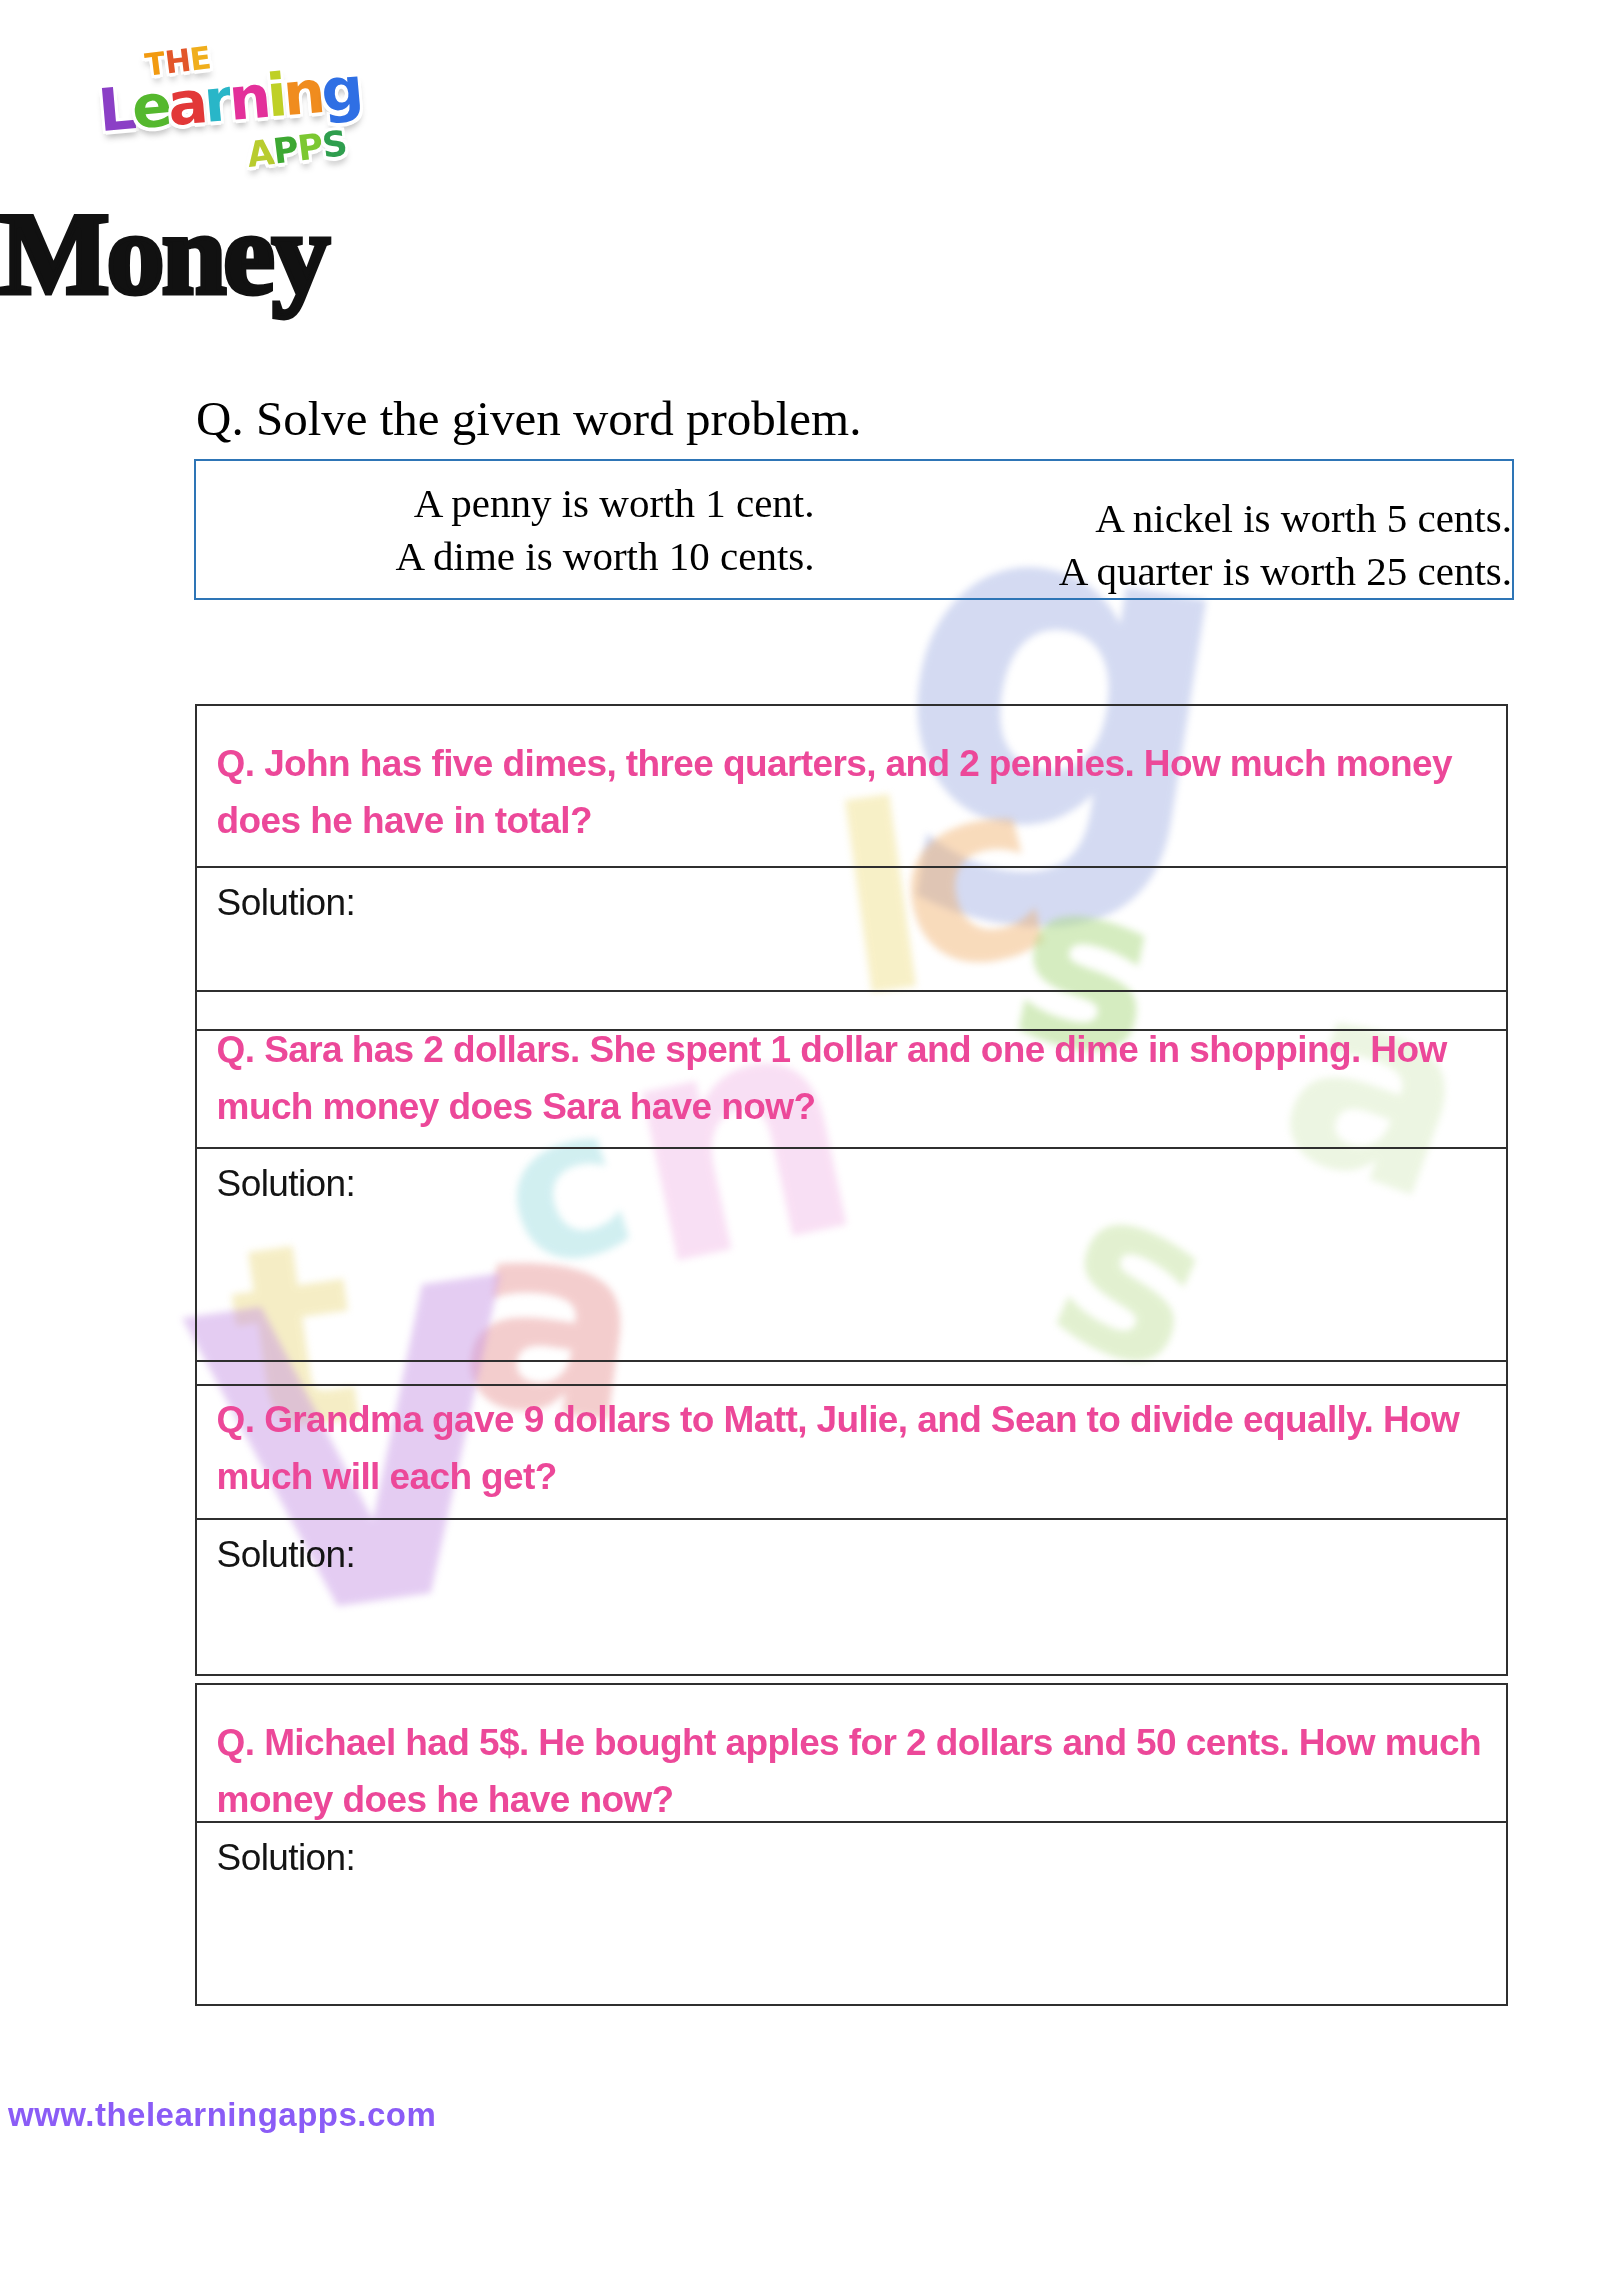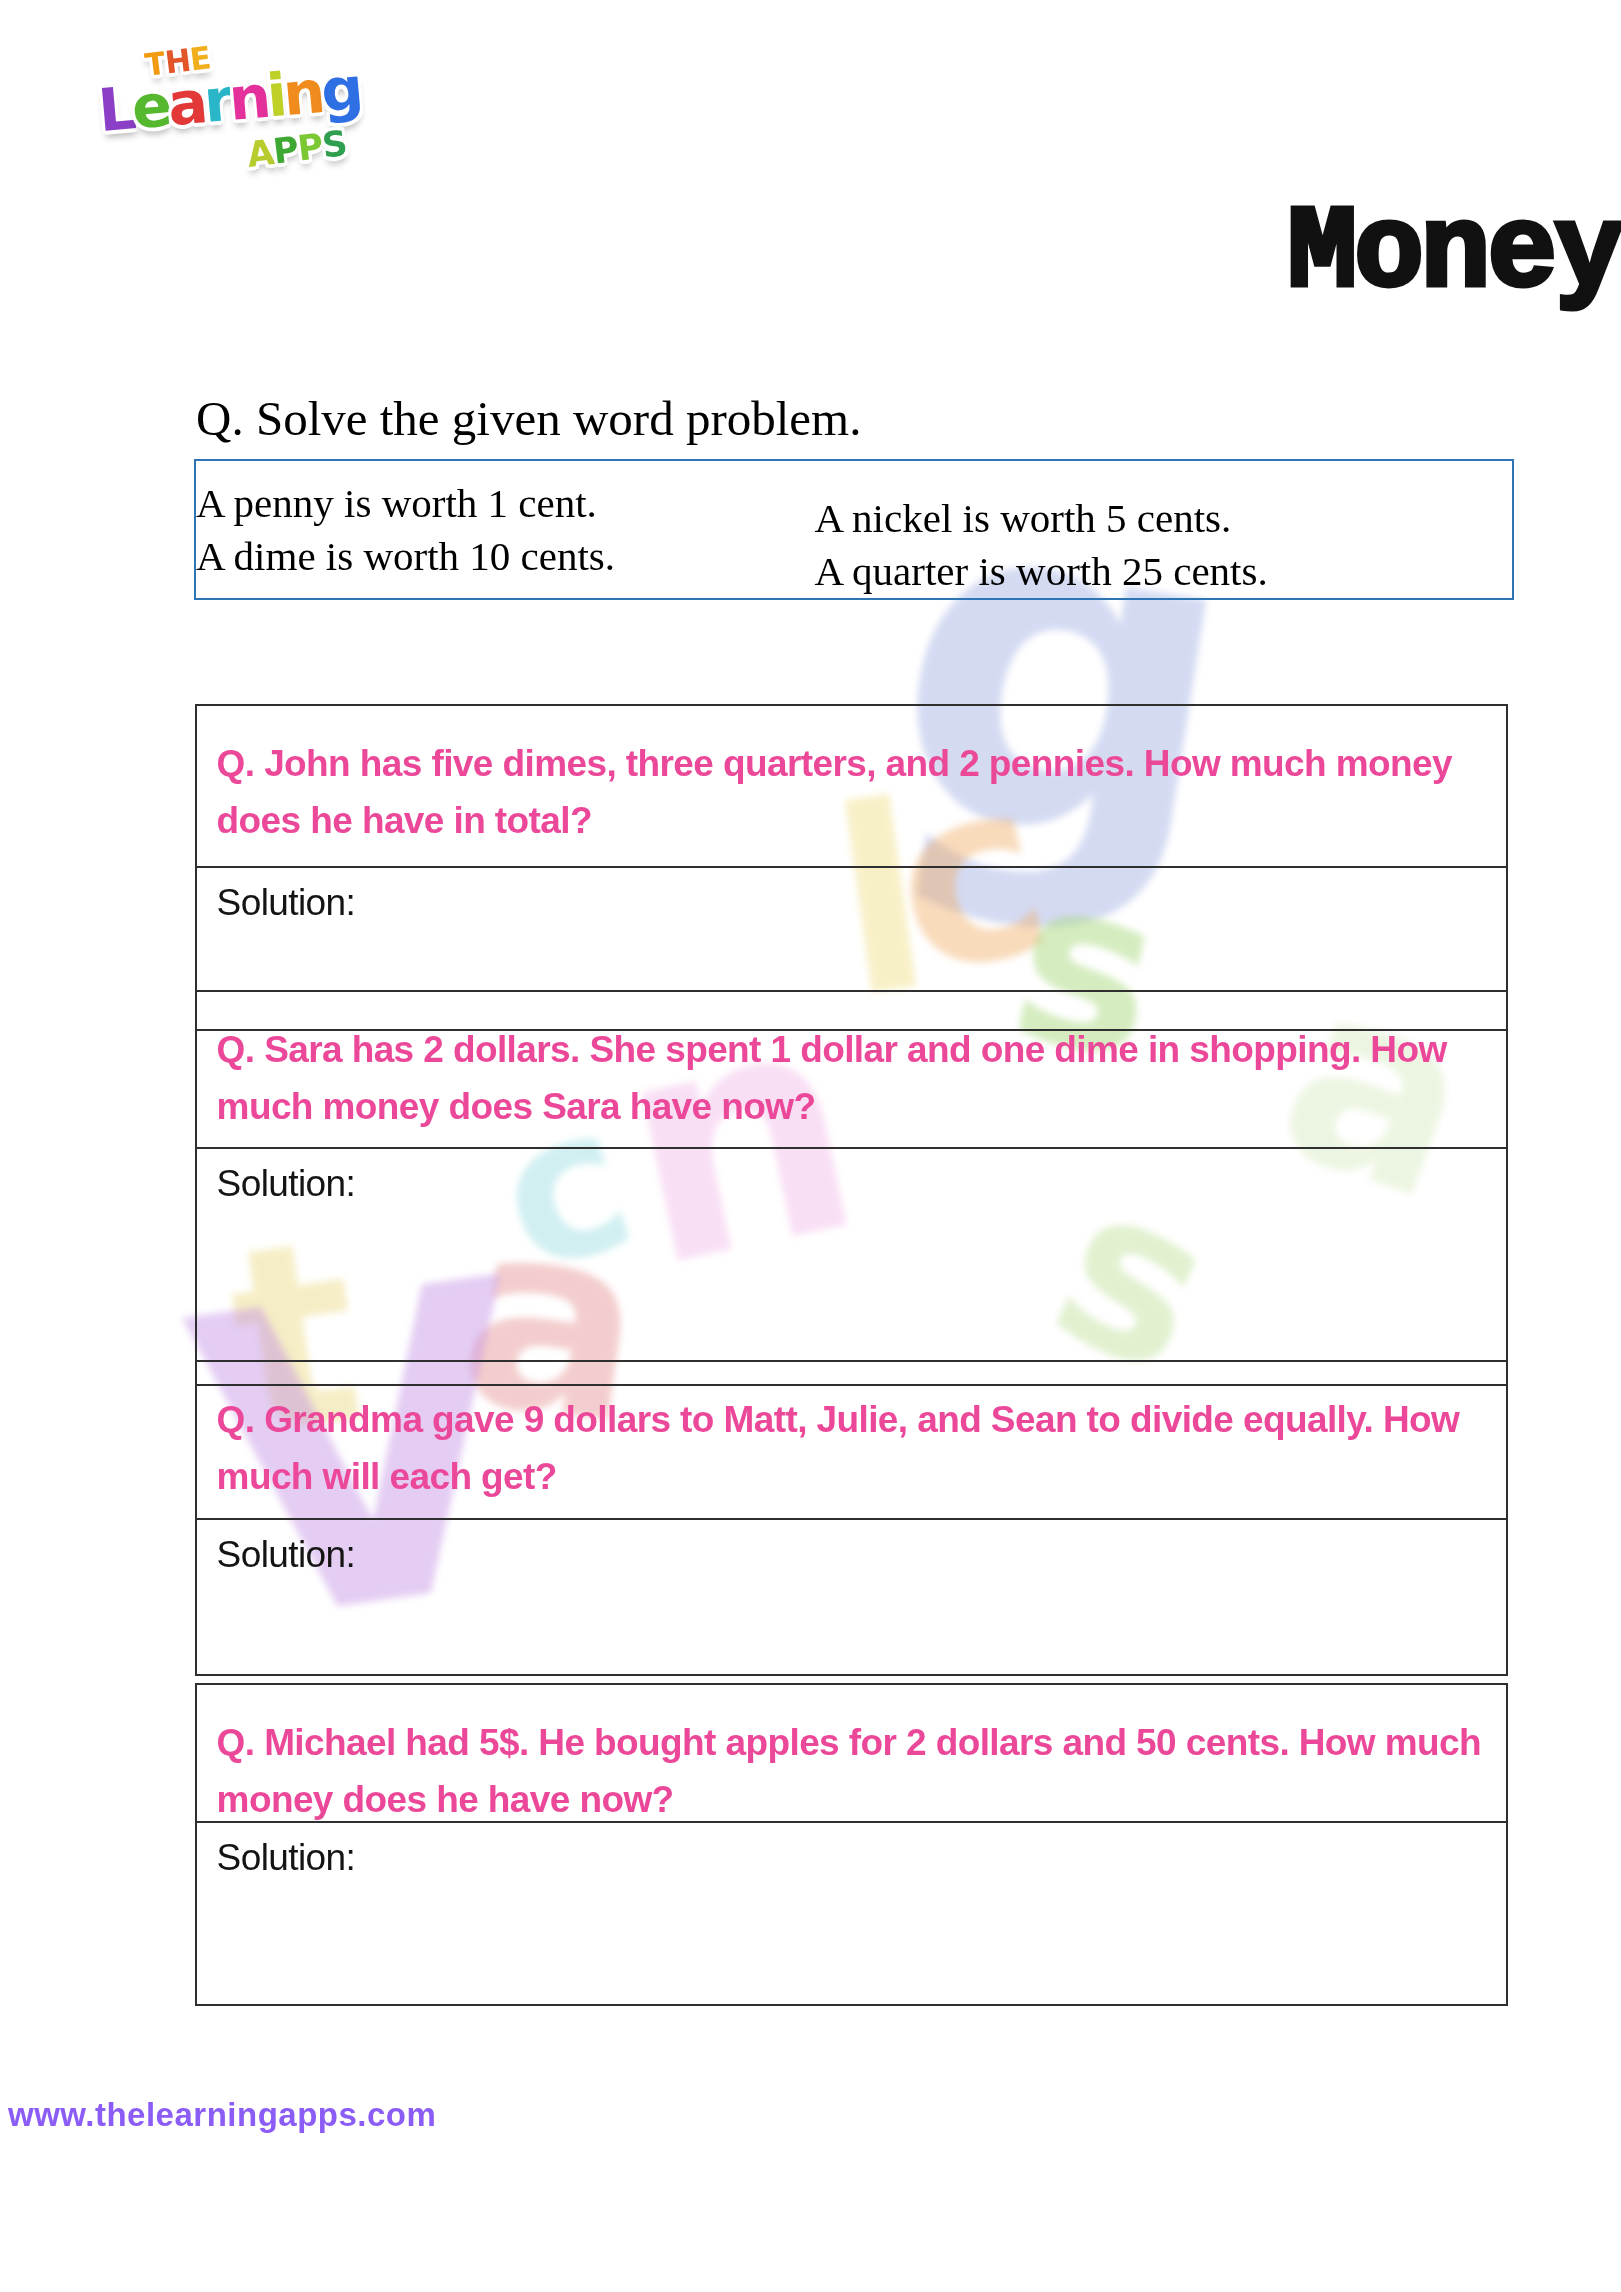--- a/index.html
+++ b/index.html
@@ -43,22 +43,22 @@
   .lg-letter{
     text-shadow:
       -2.9px -2.9px 0 #fff, 2.9px -2.9px 0 #fff, -2.9px 2.9px 0 #fff, 2.9px 2.9px 0 #fff,
       -2.9px 0 0 #fff, 2.9px 0 0 #fff, 0 -2.9px 0 #fff, 0 3.9px 0 #fff,
       0 6.9px 5.9px rgba(60,60,60,.35);
   }
 
   
   .title{
     position:absolute;left:0;top:188px;width:100%;z-index:1;
-    text-align:right;
-    font-family:Liberation Mono, monospace;
+    text-align:left;
+    font-family:Liberation Serif, serif;
     font-size:116px;font-weight:bold;color:#111;
     letter-spacing:-2.9px;
     -webkit-text-stroke:4.9px #111;
   }
 
   
   .instruction{
     position:absolute;left:196px;top:390px;z-index:1;
     font-family:"Liberation Serif", serif;
     font-size:49px;color:#000;
@@ -66,21 +66,21 @@
 
   
   .facts-box{
     position:absolute;left:194px;top:459px;width:1320px;height:141px;z-index:1;
     border:2.9px solid #2e75b6;box-sizing:border-box;
     display:flex;align-items:center;
     font-family:"Liberation Serif", serif;
     font-size:41px;color:#000;line-height:53px;
     background:transparent;
   }
-  .facts-col{text-align:left;}
+  .facts-col{text-align:right;}
   .facts-col.left{width:47%;}
   .facts-col.right{width:53%;margin-top:31px;}
 
   
   .problem{
     position:absolute;left:195px;width:1313px;z-index:1;
     border:2px solid #2f2f2f;box-sizing:border-box;
     background:transparent;
   }
   .problem .question{

